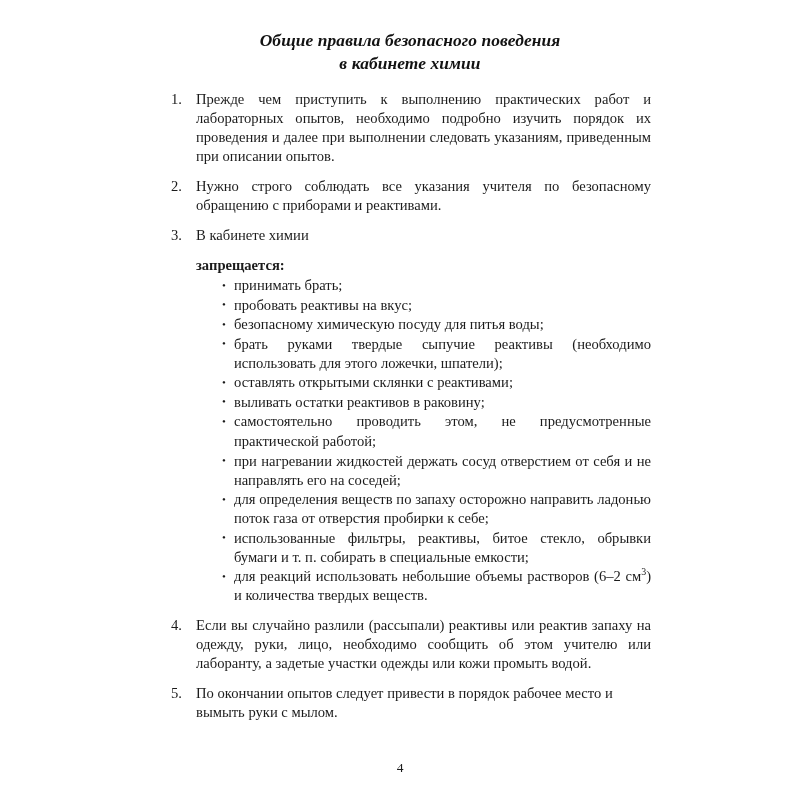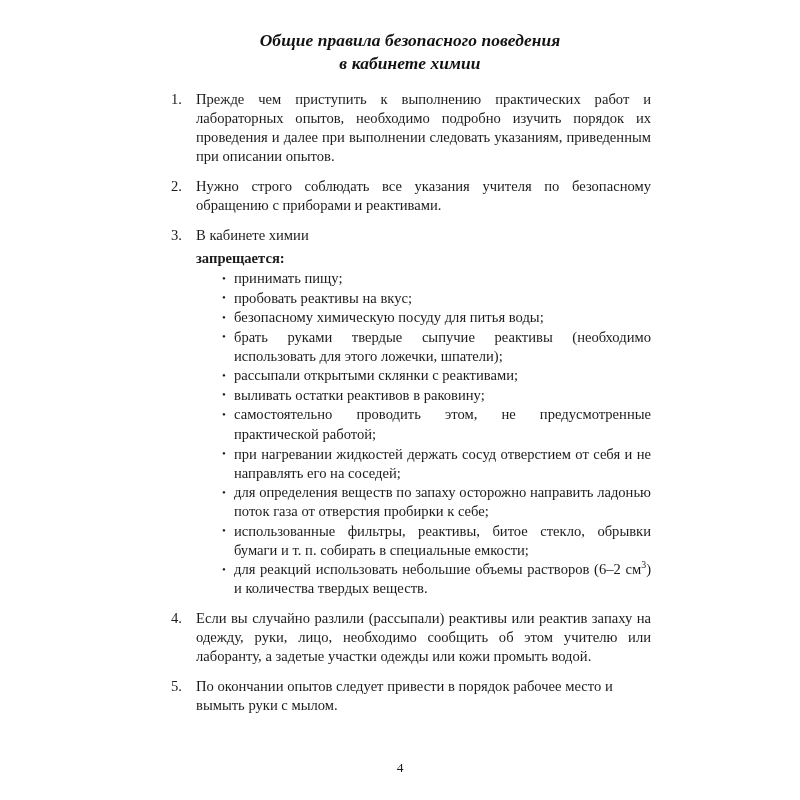--- a/index.html
+++ b/index.html
@@ -70,21 +70,21 @@
   }
   .num-item .body { display: block; }
   .num-item .body.nojust { text-align: left; }
 
   
   .sub-label {
     display: block;
     font-weight: bold;
     font-size: 14.6px;
     line-height: 1.305;
-    margin-top: 4px;
+    margin-top: 11px;
     text-align: left;
   }
   .sub-label.second { margin-top: 2px; }
 
   
   .bullets {
     list-style: none;
     margin: 1px 0 0 0;
     padding: 0 0 0 26px;
   }
@@ -148,37 +148,37 @@
 
     <div class="num-item">
       <span class="num-marker">3.</span>
       <span class="body nojust">В кабинете химии</span>
 
       <span class="sub-label">запрещается:</span>
 
       <ul class="bullets">
         <li class="nojust">
           <span class="dot">•</span>
-          <span class="txt">принимать пищу;</span>
+          <span class="txt">принимать брать;</span>
         </li>
         <li class="nojust">
           <span class="dot">•</span>
           <span class="txt">пробовать реактивы на вкус;</span>
         </li>
         <li class="nojust">
           <span class="dot">•</span>
           <span class="txt">безопасному химическую посуду для питья воды;</span>
         </li>
         <li>
           <span class="dot">•</span>
           <span class="txt">брать руками твердые сыпучие реактивы (необходимо использовать для этого ложечки, шпатели);</span>
         </li>
         <li class="nojust">
           <span class="dot">•</span>
-          <span class="txt">рассыпали открытыми склянки с реактивами;</span>
+          <span class="txt">оставлять открытыми склянки с реактивами;</span>
         </li>
         <li class="nojust">
           <span class="dot">•</span>
           <span class="txt">выливать остатки реактивов в раковину;</span>
         </li>
         <li>
           <span class="dot">•</span>
           <span class="txt">самостоятельно проводить этом, не предусмотренные практической работой;</span>
         </li>
       </ul>

